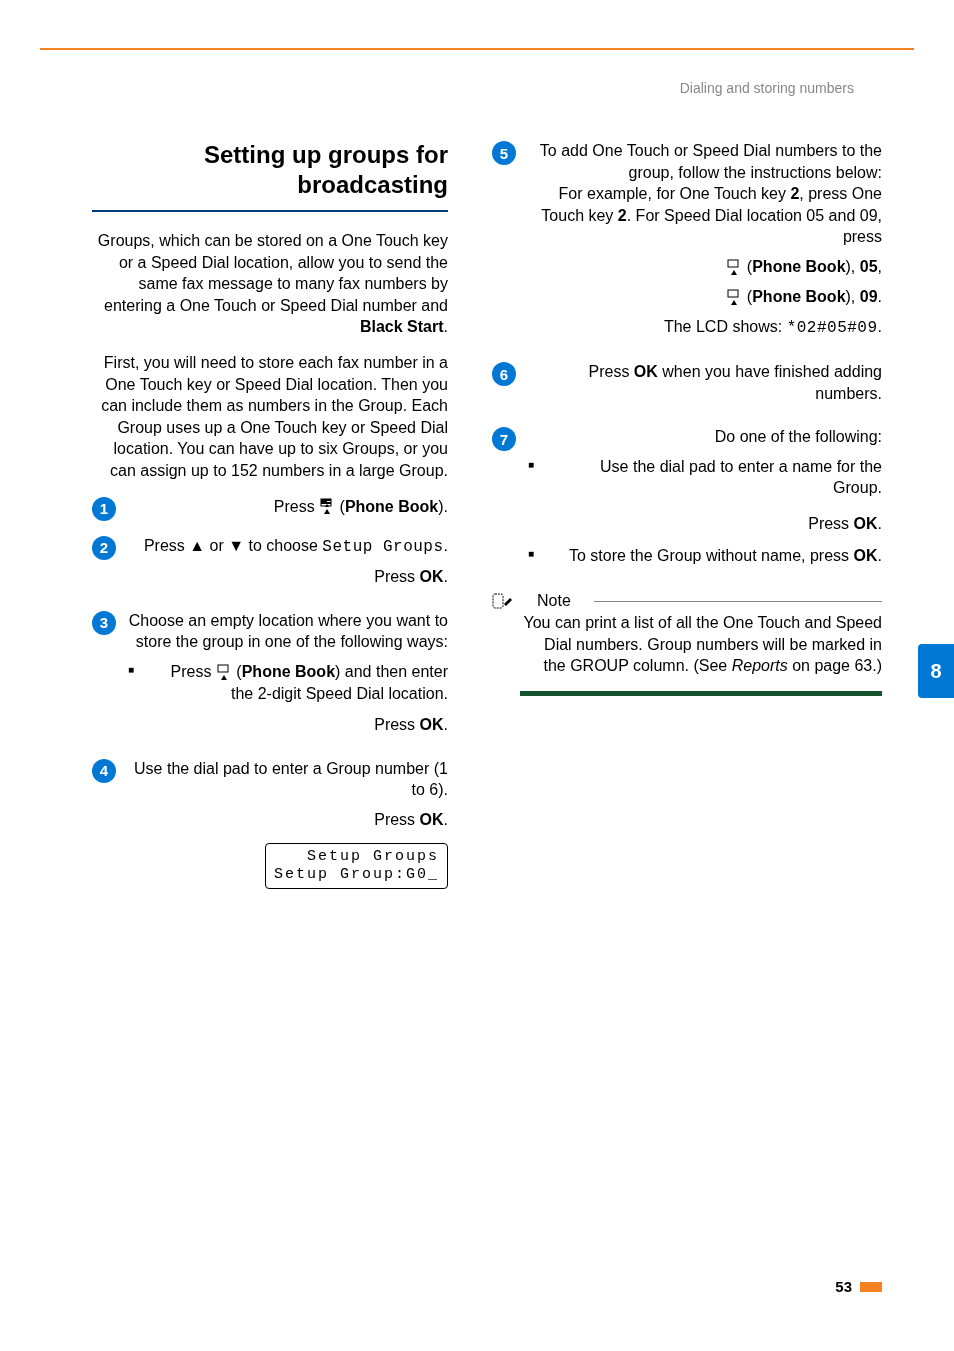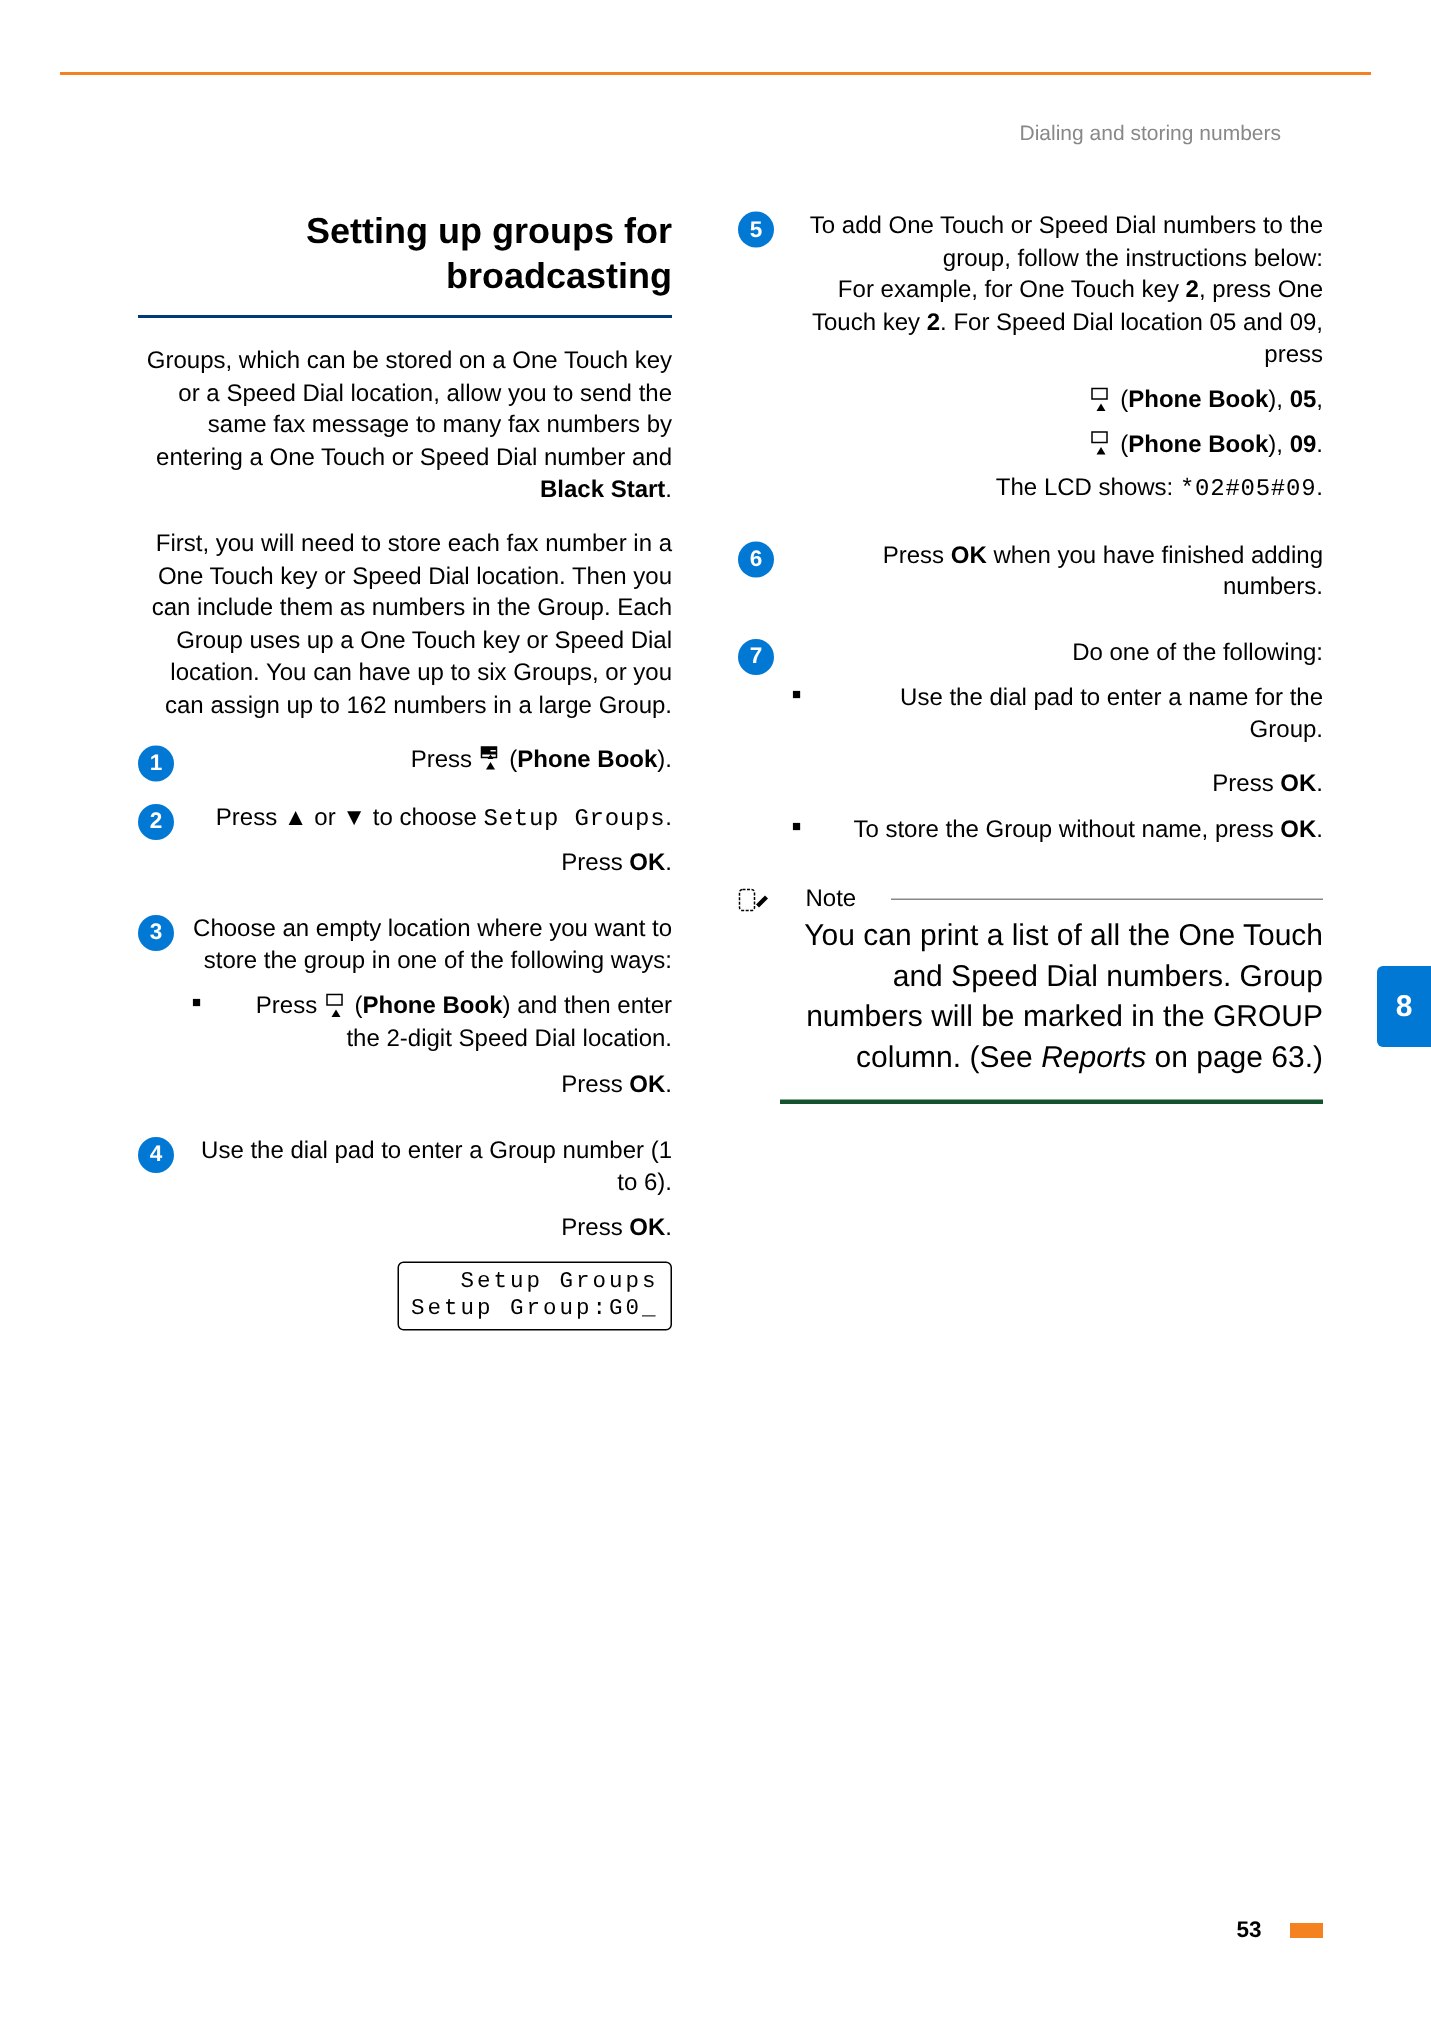--- a/index.html
+++ b/index.html
@@ -125,24 +125,24 @@
     .note-block {
       margin-top: 12px;
     }
     .note-rule-wrap {
       display: flex;
       align-items: center;
       gap: 23px;
     }
     .note-rule { flex:1; height:1px; background:#888; }
     .note-body {
-      font-size: 20px;
+      font-size: 16px;
       line-height: 1.35;
       padding: 0 0 14px 0;
-      border-bottom: 3px solid #14532d;
+      border-bottom: 5px solid #14532d;
       margin-left: 28px;
     }
     .side-tab {
       position: absolute;
       right: 0;
       top: 644px;
       width: 36px;
       height: 54px;
       background: #0078d4;
       color: #fff;
@@ -153,21 +153,21 @@
       font-weight: bold;
       border-top-left-radius: 4px;
       border-bottom-left-radius: 4px;
     }
     .footer {
       position: absolute;
       bottom: 56px;
       right: 72px;
       display: flex;
       align-items: center;
-      gap: 19px;
+      gap: 8px;
     }
     .footer-num { font-size: 15px; font-weight: bold; }
     .footer-bar { width: 22px; height: 10px; background: #f58220; }
     b { font-weight: bold; }
     i { font-style: italic; }
   </style>
 </head>
 <body>
 
 <div class="top-line"></div>
@@ -177,21 +177,21 @@
 
   <div class="col col-left">
 
     <h2 class="section-title">Setting up groups for broadcasting</h2>
     <div class="title-rule"></div>
 
     <p class="body">
       <span>Groups, which can be stored on a One Touch key or a Speed Dial location, allow you to send the same fax message to many fax numbers by entering a One Touch or Speed Dial number and </span><b>Black Start</b><span>.</span>
     </p>
 
-    <p class="body">First, you will need to store each fax number in a One Touch key or Speed Dial location. Then you can include them as numbers in the Group. Each Group uses up a One Touch key or Speed Dial location. You can have up to six Groups, or you can assign up to 162 numbers in a large Group.</p>
+    <p class="body">First, you will need to store each fax number in a One Touch key or Speed Dial location. Then you can include them as numbers in the Group. Each Group uses up a One Touch key or Speed Dial location. You can have up to six Groups, or you can assign up to 152 numbers in a large Group.</p>
 
 
     <div class="step-row">
       <div class="step-badge">1</div>
       <div class="step-content">
         <span>Press </span>
         <svg class="icon-pb" viewBox="0 0 16 20">
             <path d="M2 2 h10 v2 h-4 v1 h4 v2 h-10 z M6 10 l2 -3 l2 3 z" fill="#000"></path>
             <rect x="2" y="2" width="10" height="7" fill="none" stroke="#000"></rect>
             <path d="M5 17 l3 -5 l3 5" fill="#000"></path>

